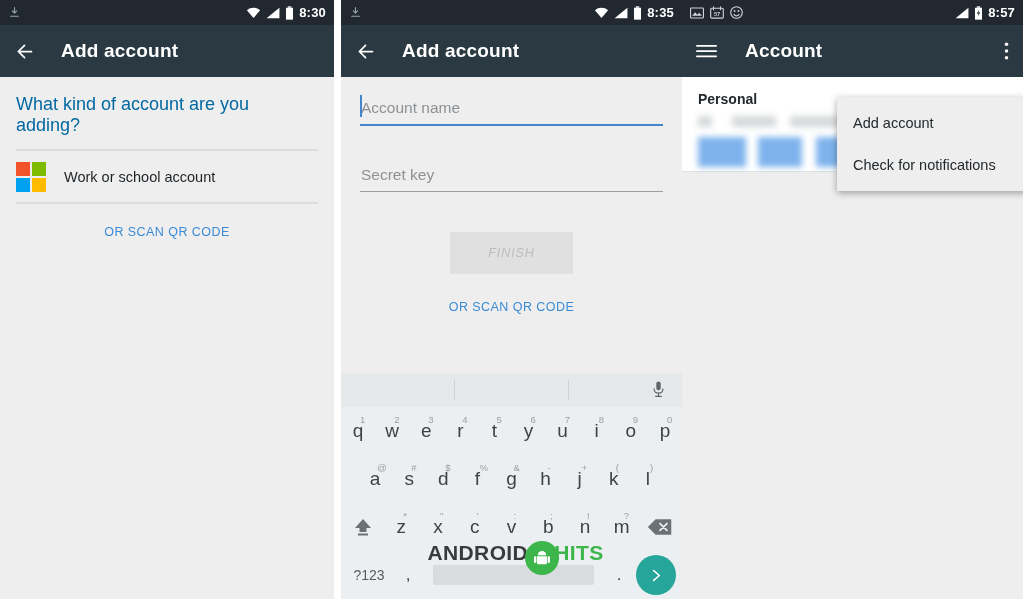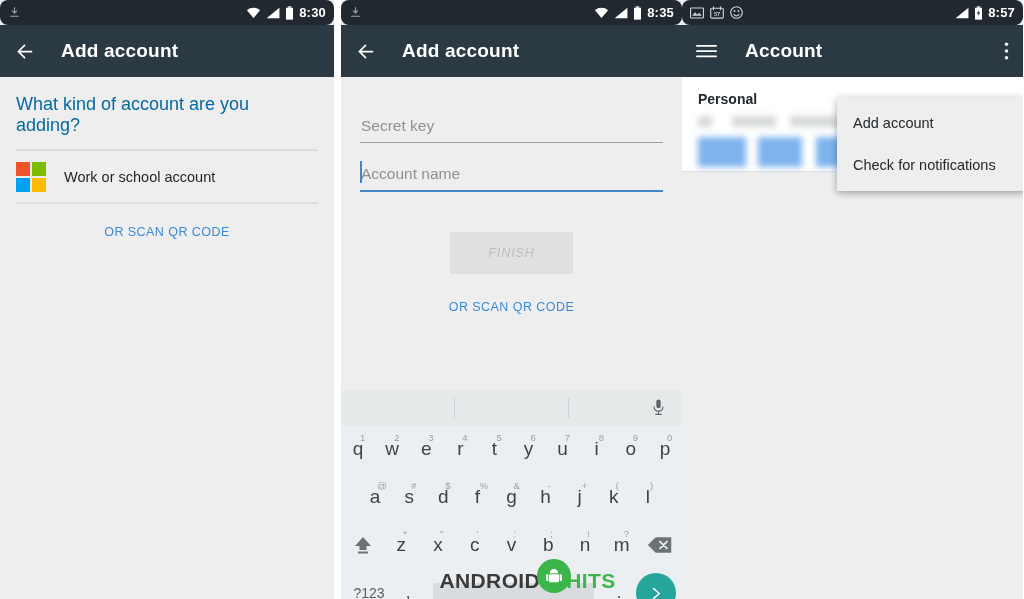--- a/index.html
+++ b/index.html
@@ -14,21 +14,21 @@
   .p1 { width: 334px; }
   .gap { width: 7px; background: #ffffff; height: 599px; flex: 0 0 7px; }
   .p2 { width: 341px; }
   .p3 { width: 341px; }
 
   
   .statusbar {
     height: 25px; background: #212830;
     display: flex; align-items: center;
     padding: 0 8px; color: #e8eaec;
-    font-size: 12.5px; font-weight: bold; border-radius: 8px;
+    font-size: 12.5px; font-weight: bold;
   }
   .sb-left { display: flex; align-items: center; gap: 6px; flex: 1; }
   .sb-right { display: flex; align-items: center; gap: 5px; }
   .sb-time { font-size: 13px; font-weight: bold; letter-spacing: .2px; color:#fff; }
   .ico { display: inline-block; line-height: 0; }
 
   
   .toolbar {
     height: 52px; background: #2b3a42;
     display: flex; align-items: center;
@@ -120,22 +120,22 @@
   .k123 { flex: 0 0 44px; text-align: center; font-size: 14px; color: #565d61; }
   .kcomma, .kperiod { flex: 0 0 34px; text-align: center; font-size: 17px; color: #3d4447; }
   .kspace { flex: 1; height: 20px; background: #d8dcde; border-radius: 2px; margin: 0 8px; }
   .kenter {
     flex: 0 0 40px; height: 40px; border-radius: 50%;
     background: #26a69a; display: flex; align-items: center; justify-content: center;
   }
 
   
   .watermark {
-    position: absolute; left: 16px; bottom: 24px; width: 341px;
-    display: flex; align-items: flex-end; justify-content: center;
+    position: absolute; left: 4px; bottom: 24px; width: 341px;
+    display: flex; align-items: flex-start; justify-content: center;
     pointer-events: none; z-index: 5;
   }
   .wm-text { font-size: 21px; font-weight: bold; color: #3a3a3a; letter-spacing: .4px; }
   .wm-hits { font-size: 21px; font-weight: bold; color: #3cb54a; letter-spacing: .4px; }
   .wm-circle {
     width: 34px; height: 34px; border-radius: 50%; background: #3cb54a;
     display: flex; align-items: center; justify-content: center;
     margin: 0 -5px 0 -3px;
   }
 
@@ -271,28 +271,28 @@
     <div class="toolbar">
       <span class="ico">
         <svg width="21" height="21" viewBox="0 0 24 24">
             <path d="M20 12H5m0 0l7-7m-7 7l7 7" stroke="#ffffff" stroke-width="2" fill="none" stroke-linecap="round" stroke-linejoin="round"></path>
           </svg>
       </span>
       <span class="title">Add account</span>
     </div>
 
     <div class="body2">
-      <div class="field unfocused" style="margin-top:18px">
-        <div class="ph">Secret key</div>
-        <div class="underline"></div>
-      </div>
-
       <div class="field">
         <div class="caret"></div>
         <div class="ph">Account name</div>
+        <div class="underline"></div>
+      </div>
+
+      <div class="field unfocused" style="margin-top:18px">
+        <div class="ph">Secret key</div>
         <div class="underline"></div>
       </div>
 
       <div class="finish-wrap">
         <div class="finish-btn">FINISH</div>
       </div>
 
       <div class="qr2" style="color:#3b8bd6">OR SCAN QR CODE</div>
 
       <div class="keyboard">

